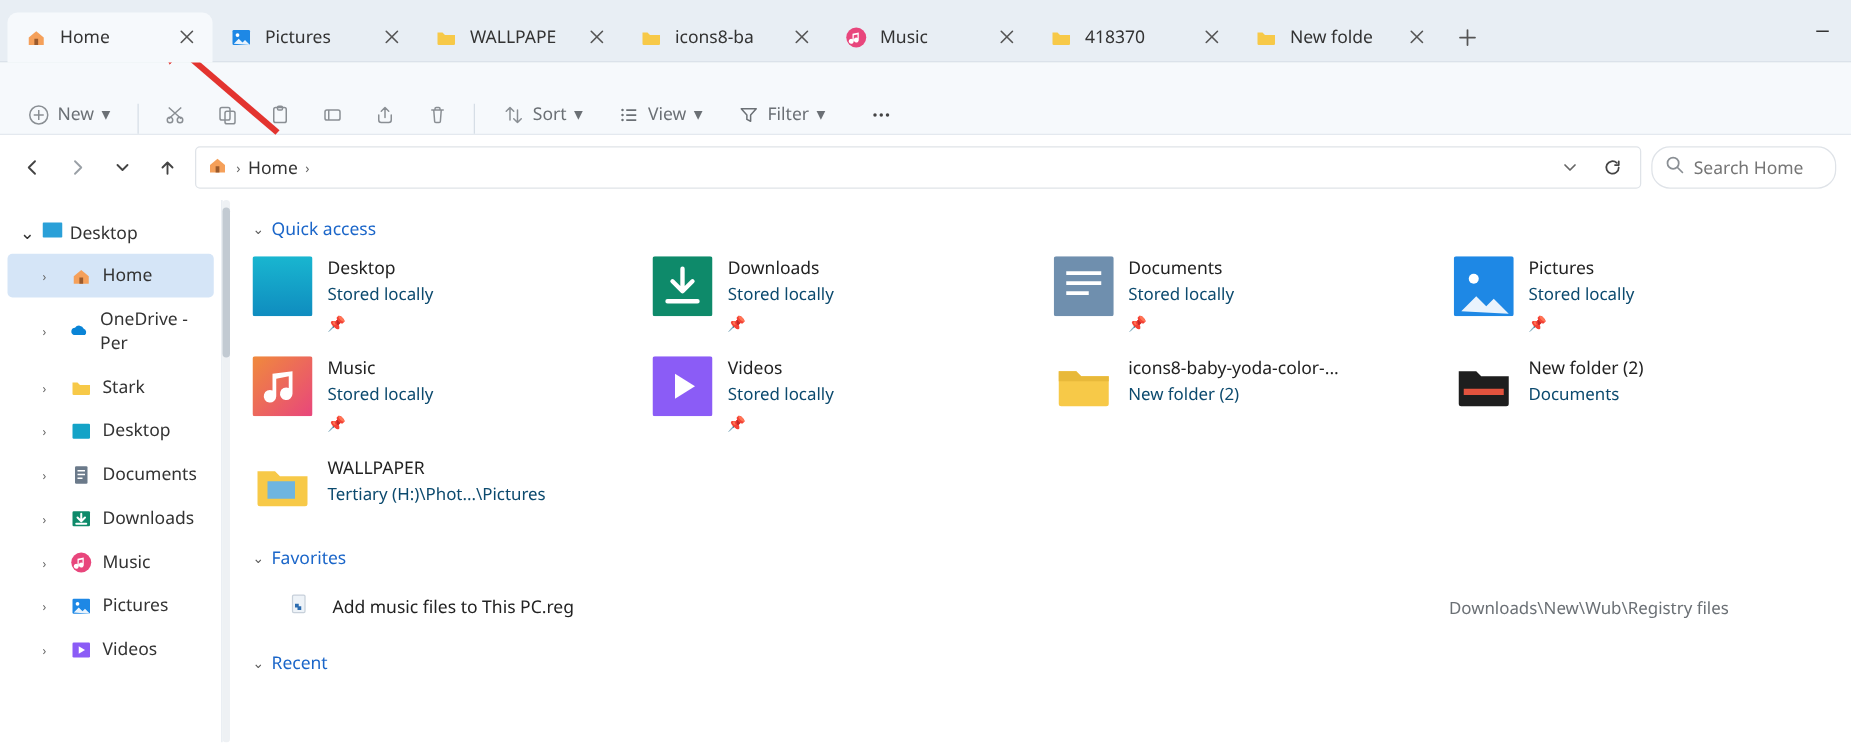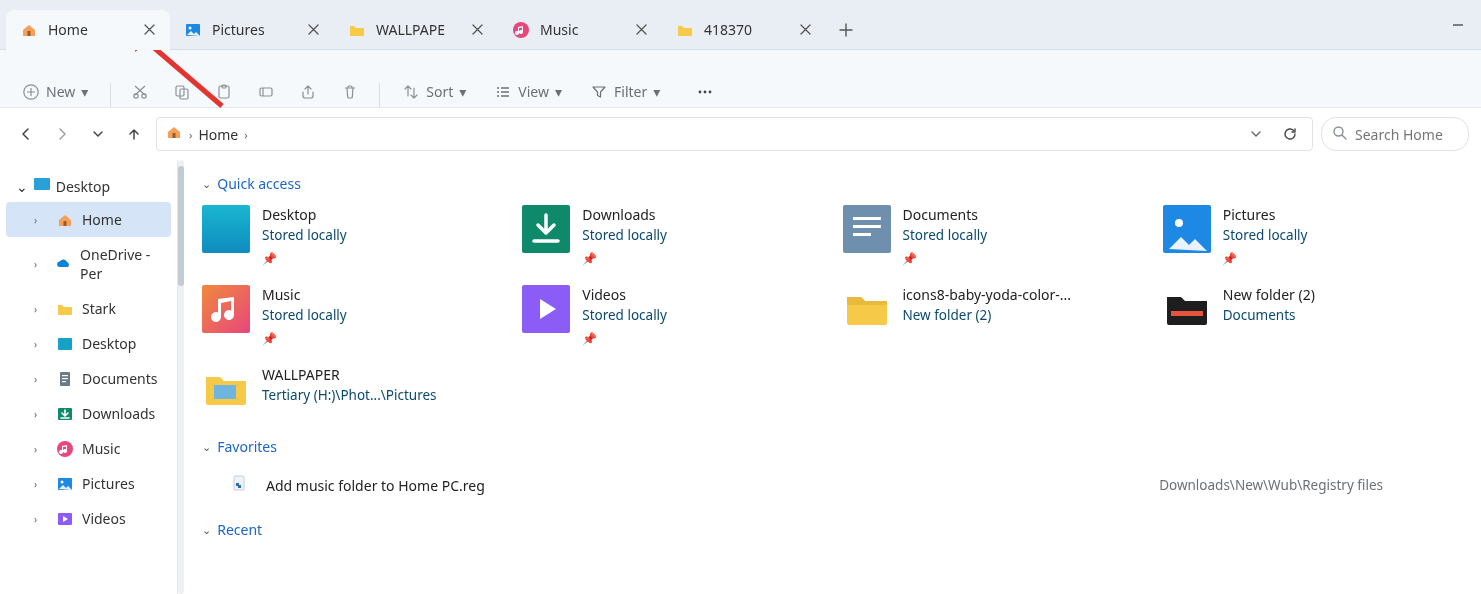--- a/index.html
+++ b/index.html
@@ -109,38 +109,64 @@
         <span class="tlabel">WALLPAPE</span>
         <span class="close">
           <svg width="11" height="11" viewBox="0 0 11 11">
             <path d="M1 1l9 9M10 1l-9 9" stroke="#555" stroke-width="1.3" stroke-linecap="round"></path>
           </svg>
         </span>
       </div>
       <div class="tab">
         <span class="ticon">
           <svg width="18" height="18" viewBox="0 0 18 18">
+            <path d="M2 5h4l2 2h8v7a1 1 0 0 1-1 1H3a1 1 0 0 1-1-1z" fill="#f7c948"></path>
+          </svg>
+        </span>
+        <span class="tlabel">icons8-ba</span>
+        <span class="close">
+          <svg width="11" height="11" viewBox="0 0 11 11">
+            <path d="M1 1l9 9M10 1l-9 9" stroke="#555" stroke-width="1.3" stroke-linecap="round"></path>
+          </svg>
+        </span>
+      </div>
+      <div class="tab">
+        <span class="ticon">
+          <svg width="18" height="18" viewBox="0 0 18 18">
             <circle cx="9" cy="9" r="8" fill="#e8467c"></circle>
             <path d="M11 5v6a2 2 0 1 1-1-1.7V6.5l-3 .6V12a2 2 0 1 1-1-1.7V6z" fill="#fff"></path>
           </svg>
         </span>
         <span class="tlabel">Music</span>
         <span class="close">
           <svg width="11" height="11" viewBox="0 0 11 11">
             <path d="M1 1l9 9M10 1l-9 9" stroke="#555" stroke-width="1.3" stroke-linecap="round"></path>
           </svg>
         </span>
       </div>
       <div class="tab">
         <span class="ticon">
           <svg width="18" height="18" viewBox="0 0 18 18">
             <path d="M2 5h4l2 2h8v7a1 1 0 0 1-1 1H3a1 1 0 0 1-1-1z" fill="#f7c948"></path>
           </svg>
         </span>
         <span class="tlabel">418370</span>
+        <span class="close">
+          <svg width="11" height="11" viewBox="0 0 11 11">
+            <path d="M1 1l9 9M10 1l-9 9" stroke="#555" stroke-width="1.3" stroke-linecap="round"></path>
+          </svg>
+        </span>
+      </div>
+      <div class="tab">
+        <span class="ticon">
+          <svg width="18" height="18" viewBox="0 0 18 18">
+            <path d="M2 5h4l2 2h8v7a1 1 0 0 1-1 1H3a1 1 0 0 1-1-1z" fill="#f7c948"></path>
+          </svg>
+        </span>
+        <span class="tlabel">New folde</span>
         <span class="close">
           <svg width="11" height="11" viewBox="0 0 11 11">
             <path d="M1 1l9 9M10 1l-9 9" stroke="#555" stroke-width="1.3" stroke-linecap="round"></path>
           </svg>
         </span>
       </div>
     </div>
   <div class="new-tab">
     <svg width="14" height="14" viewBox="0 0 14 14">
         <path d="M7 1v12M1 7h12" stroke="#555" stroke-width="1.4" fill="none" stroke-linecap="round"></path>
@@ -530,21 +556,21 @@
       <span class="carrot">⌄</span>
       <span>Favorites</span>
     </div>
     <div id="fav-host">
         <div class="favrow">
           <span><svg width="18" height="18" viewBox="0 0 18 18">
               <rect x="4" y="2" width="10" height="14" rx="1" fill="#eef3f8" stroke="#c7d0da"></rect>
               <rect x="6" y="9" width="3" height="3" fill="#2b6cb0"></rect>
               <rect x="8" y="11" width="3" height="3" fill="#2b6cb0"></rect>
             </svg></span>
-          <span class="title" style="margin-left:4px;">Add music folder to Home PC.reg</span>
+          <span class="title" style="margin-left:4px;">Add music files to This PC.reg</span>
           <span class="path">Downloads\New\Wub\Registry files</span>
         </div>
       </div>
 
     <div class="section-hdr" style="margin-top:18px;">
       <span class="carrot">⌄</span>
       <span>Recent</span>
     </div>
   </div>
 </div>

